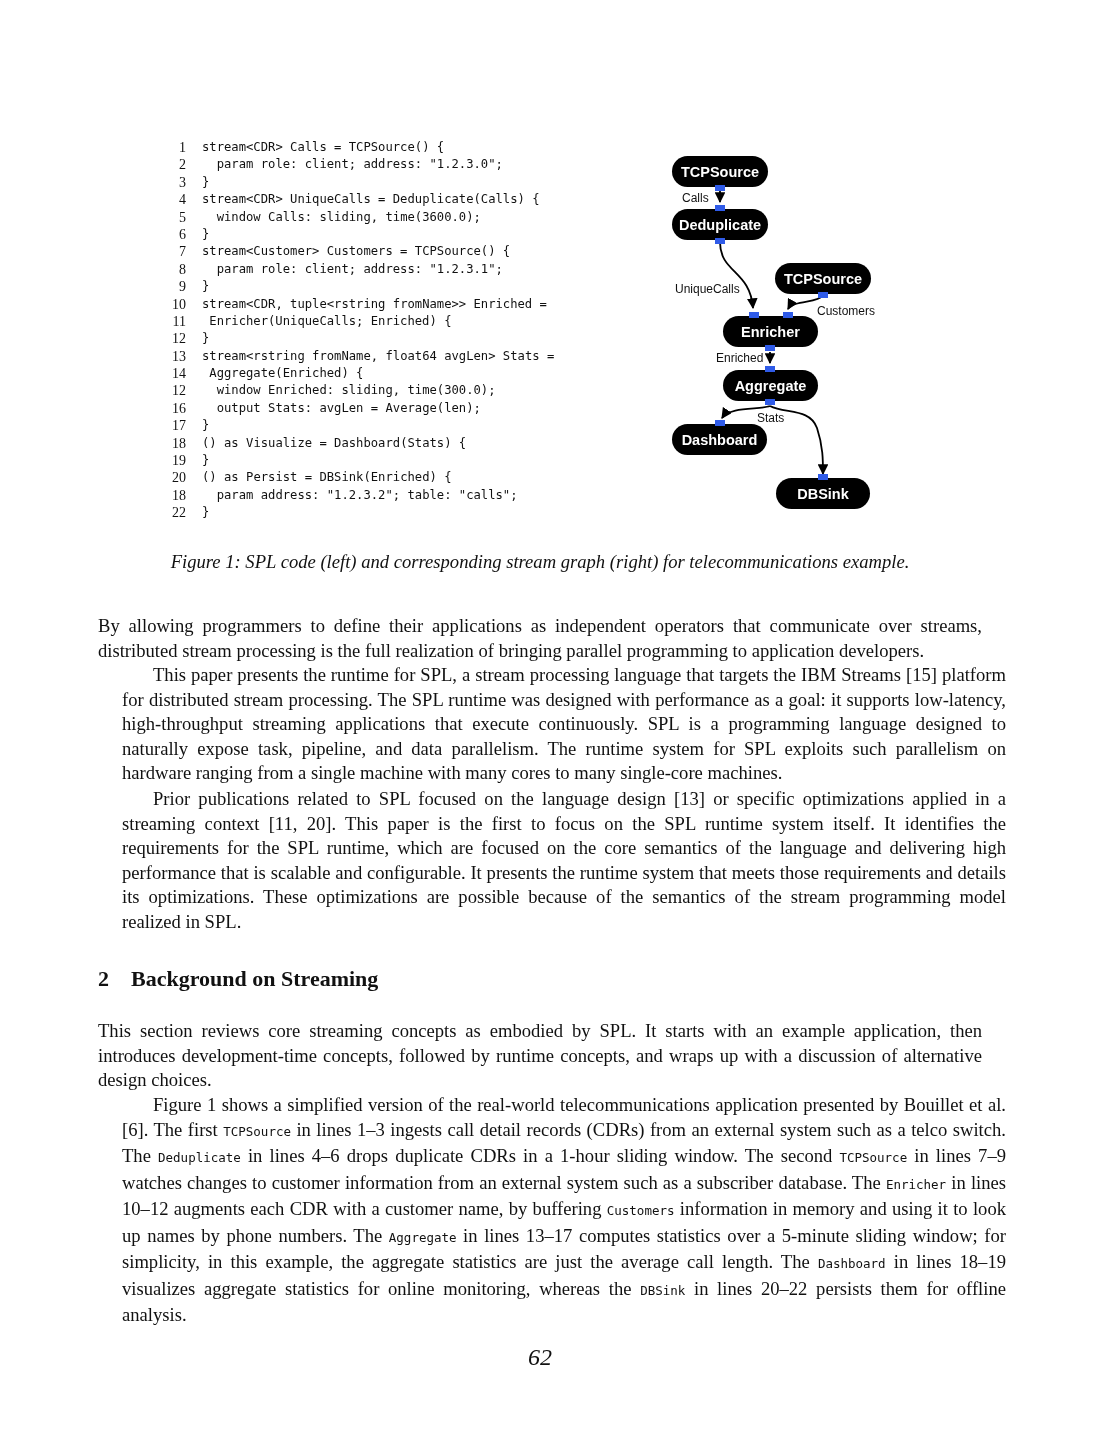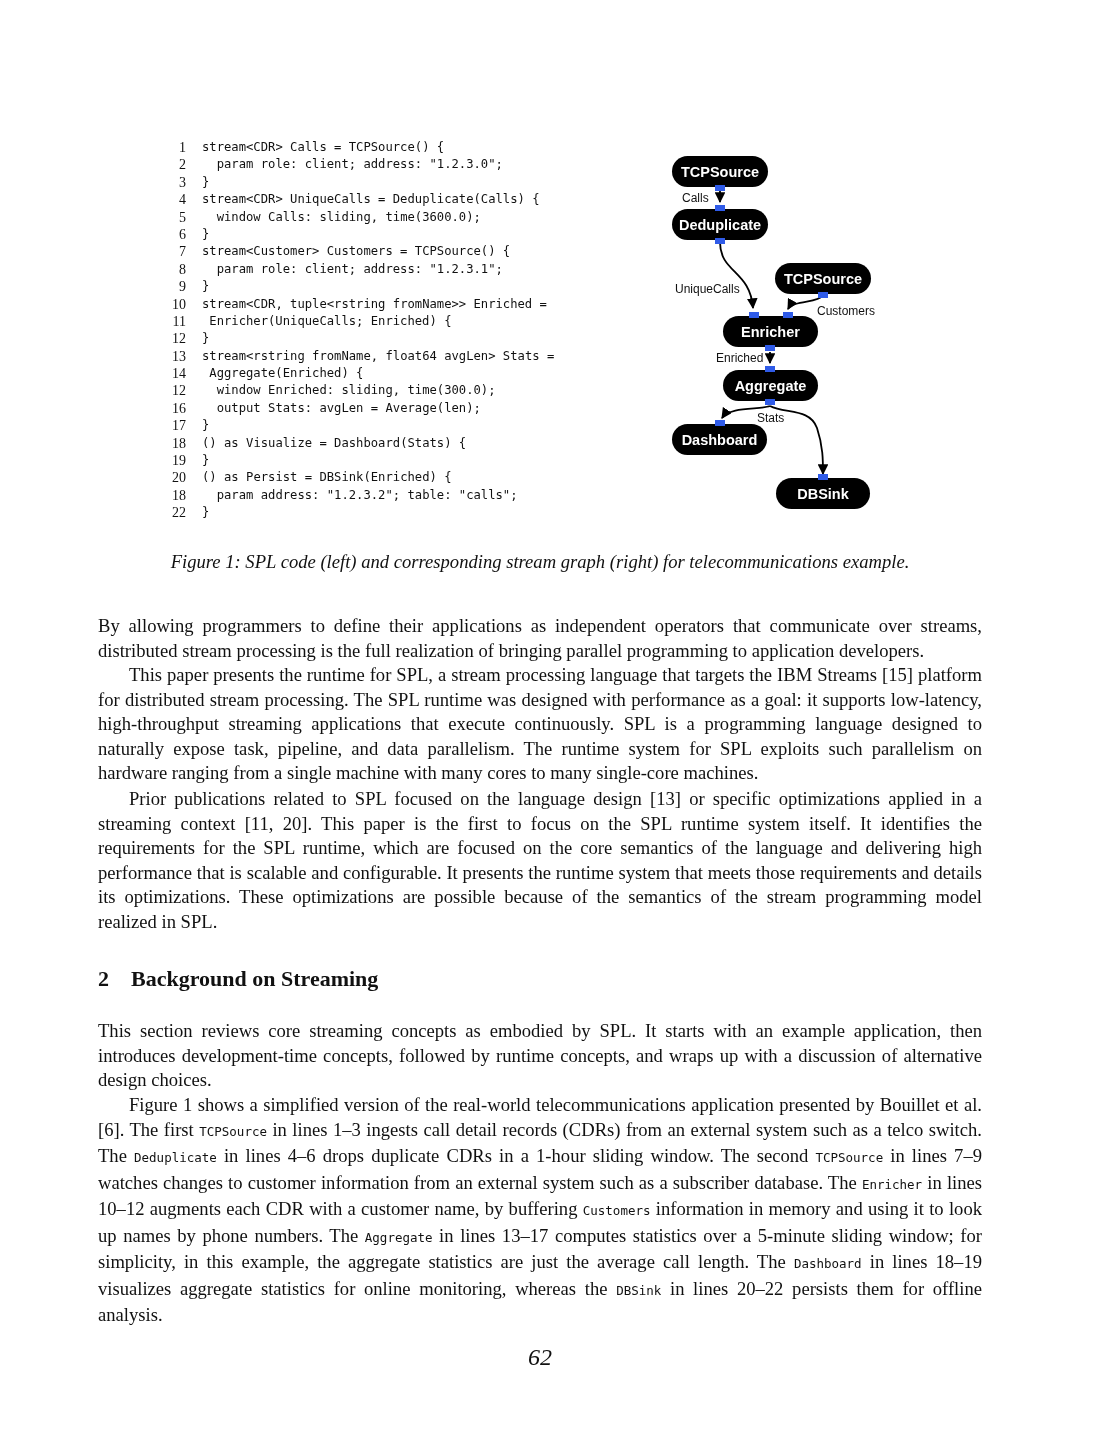--- a/index.html
+++ b/index.html
@@ -9,21 +9,21 @@
           font-size: 12.2px; line-height: 17.4px; }
   .code-line { display: flex; white-space: pre; height: 17.4px; }
   .ln { width: 20px; text-align: right; font-family: "Liberation Serif", serif; font-size: 14px; margin-right: 16px; }
   .kw { font-weight: normal; }
   .graph { position: absolute; left: 665px; top: 148px; width: 230px; height: 370px; }
   .graph svg { width: 230px; height: 370px; }
   .node-text { font-family: "Liberation Sans", "DejaVu Sans", sans-serif; font-weight: bold; fill: #fff; font-size: 14.5px; }
   .edge-label { font-family: "Liberation Sans", "DejaVu Sans", sans-serif; fill: #111; font-size: 12px; }
   .caption { position: absolute; left: 0; width: 1080px; top: 551px; text-align: center; font-size: 18.6px; font-style: italic; }
   .para { position: absolute; left: 98px; width: 884px; font-size: 18.6px; line-height: 24.5px; text-align: justify; margin: 0; }
-  .indent { text-indent: 31px; }
+  .indent { text-indent: 31px; margin-left: 24px; }
   .section-title { position: absolute; left: 98px; top: 966px; font-size: 22px; font-weight: bold; margin: 0; }
   .section-title .num { margin-right: 22px; }
   .tt { font-family: "DejaVu Sans Mono", "Liberation Mono", monospace; font-size: 12.5px; }
   .page-num { position: absolute; top: 1344px; left: 0; width: 1080px; text-align: center; font-size: 24px; font-style: italic; }
 </style>
 </head>
 <body>
 
 <div class="code" id="code">
     <div class="code-line"><span class="ln">1</span><span><span class="kw">stream</span><span>&lt;CDR&gt; Calls = TCPSource() {</span></span></div>

